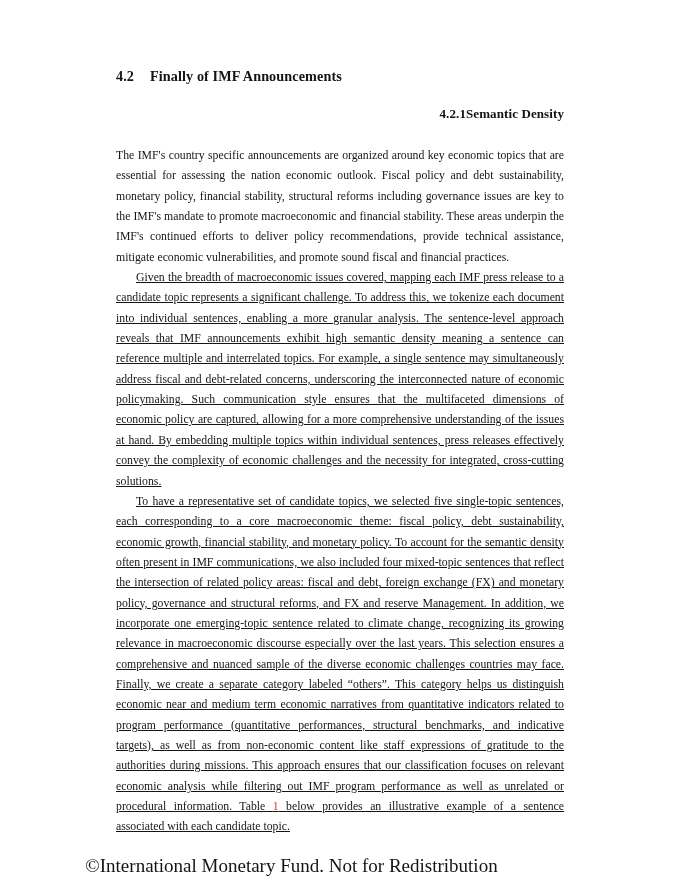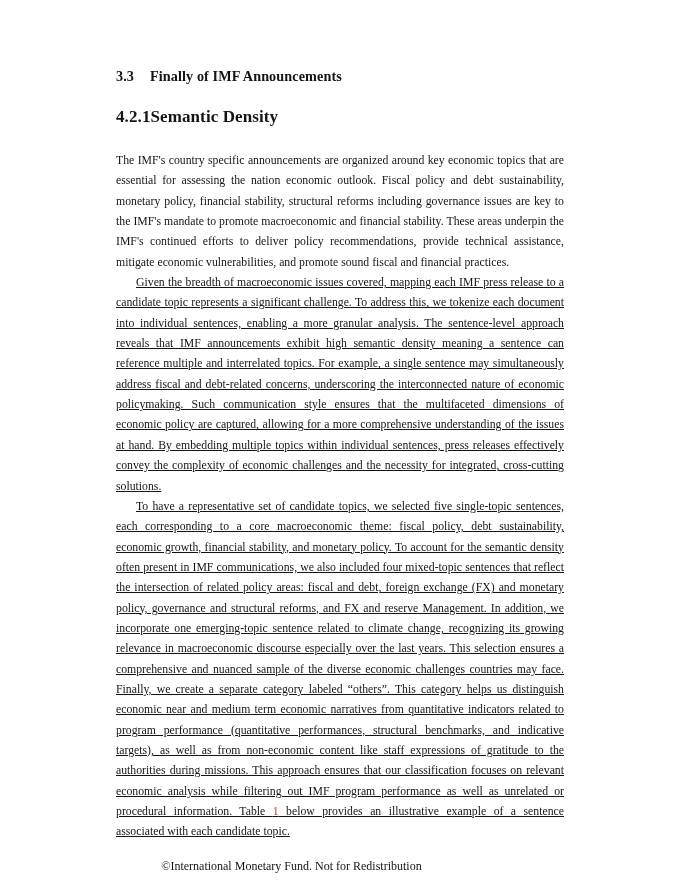--- a/index.html
+++ b/index.html
@@ -34,26 +34,27 @@
     margin: 0 0 0 0;
     padding: 0;
     line-height: 1.25;
     letter-spacing: 0.1px;
   }
   h2.section-heading .num {
     display: inline-block;
     min-width: 34px;
   }
   h3.subsection-heading {
-    font-size: 17px;
+    font-size: 13px;
     font-weight: bold;
     margin: 20px 0 0 0;
     padding: 0;
     line-height: 1.25;
     letter-spacing: 0.1px;
+    text-align: right;
   }
   h3.subsection-heading .num {
     display: inline-block;
     min-width: 34px;
   }
   p.body-para {
     font-size: 11.75px;
     line-height: 20.35px;
     text-align: justify;
     text-justify: inter-word;
@@ -83,33 +84,33 @@
     font-size: 11.5px;
     line-height: 16px;
     color: #141414;
   }
   .footer-note {
     position: absolute;
     left: 0;
     top: 857px;
     width: 583px;
     text-align: center;
-    font-size: 12px;
+    font-size: 19px;
     line-height: 18px;
     color: #141414;
   }
 </style>
 </head>
 <body>
 
 <div class="page">
   <div class="content">
 
     <h2 class="section-heading">
-      <span class="num">3.3</span><span>Finally of IMF Announcements</span>
+      <span class="num">4.2</span><span>Finally of IMF Announcements</span>
     </h2>
 
     <h3 class="subsection-heading">
       <span class="num">4.2.1</span><span>Semantic Density</span>
     </h3>
 
     <p class="body-para first-para">The IMF's country specific announcements are organized around key economic topics that are essential for assessing the nation economic outlook. Fiscal policy and debt sustainability, monetary policy, financial stability, structural reforms including governance issues are key to the IMF's mandate to promote macroeconomic and financial stability. These areas underpin the IMF's continued efforts to deliver policy recommendations, provide technical assistance, mitigate economic vulnerabilities, and promote sound fiscal and financial practices.</p>
 
     <p class="body-para indent-para">Given the breadth of macroeconomic issues covered, mapping each IMF press release to a candidate topic represents a significant challenge. To address this, we tokenize each document into individual sentences, enabling a more granular analysis. The sentence-level approach reveals that IMF announcements exhibit high semantic density meaning a sentence can reference multiple and interrelated topics. For example, a single sentence may simultaneously address fiscal and debt-related concerns, underscoring the interconnected nature of economic policymaking. Such communication style ensures that the multifaceted dimensions of economic policy are captured, allowing for a more comprehensive understanding of the issues at hand. By embedding multiple topics within individual sentences, press releases effectively convey the complexity of economic challenges and the necessity for integrated, cross-cutting solutions.</p>
 

